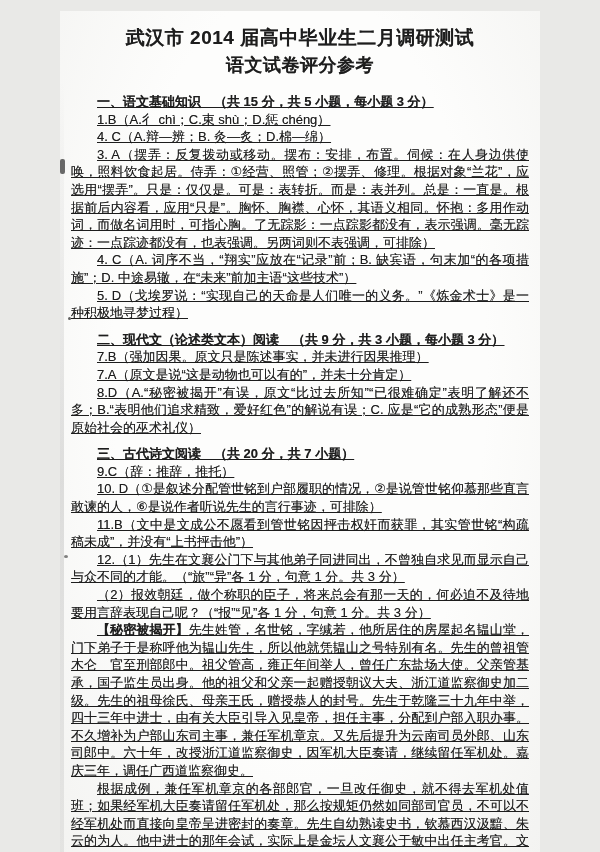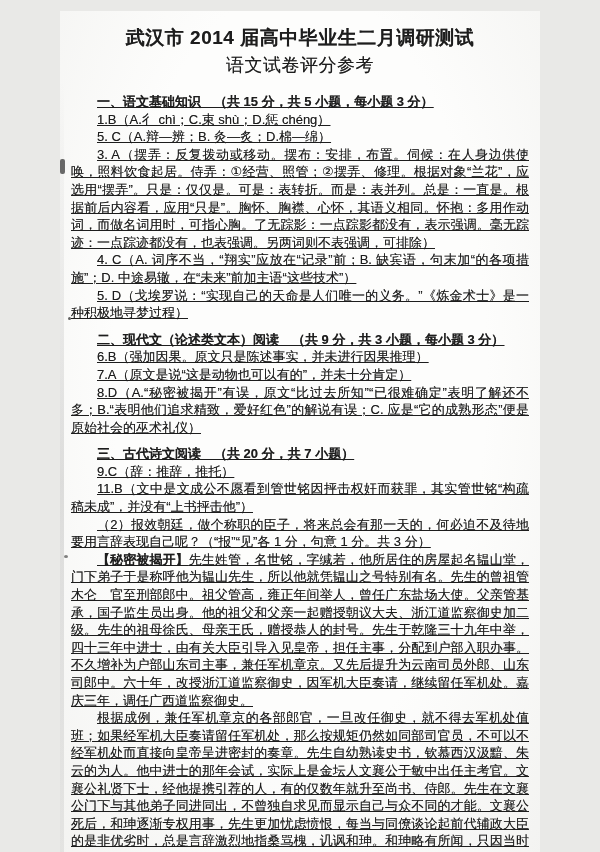--- a/index.html
+++ b/index.html
@@ -23,21 +23,21 @@
     font-size:19px;
     line-height:26px;
     font-weight:700;
     letter-spacing:.5px;
   }
   .subtitle{
     margin:0 0 0 0;
     text-align:center;
     font-size:18px;
     line-height:24px;
-    font-weight:400;
+    font-weight:700;
     letter-spacing:.5px;
   }
   .sec{margin-top:9px;text-decoration:underline;}
   .sec.first{margin-top:16px;}
   p{margin:0;text-align:justify;}
   .h{font-weight:700;text-indent:2em;}
   .item{text-indent:2em;}
   .b{font-weight:700;}
   .edge-shade{
     position:absolute;left:0;top:0;bottom:0;width:4px;
@@ -57,34 +57,36 @@
   <div class="smudge s1"></div>
   <div class="smudge s2"></div>
   <div class="smudge s3"></div>
 
   <h1 class="title">武汉市 2014 届高中毕业生二月调研测试</h1>
   <h2 class="subtitle">语文试卷评分参考</h2>
 
   <section class="sec first">
     <p class="h">一、语文基础知识　（共 15 分，共 5 小题，每小题 3 分）</p>
     <p class="item">1.B（A.彳 chì；C.束 shù；D.惩 chéng）</p>
-    <p class="item">5. C（A.辩—辨；B. 灸—炙；D.棉—绵）</p>
+    <p class="item">4. C（A.辩—辨；B. 灸—炙；D.棉—绵）</p>
     <p class="item">3. A（摆弄：反复拨动或移动。摆布：安排，布置。伺候：在人身边供使唤，照料饮食起居。侍弄：①经营、照管；②摆弄、修理。根据对象“兰花”，应选用“摆弄”。只是：仅仅是。可是：表转折。而是：表并列。总是：一直是。根据前后内容看，应用“只是”。胸怀、胸襟、心怀，其语义相同。怀抱：多用作动词，而做名词用时，可指心胸。了无踪影：一点踪影都没有，表示强调。毫无踪迹：一点踪迹都没有，也表强调。另两词则不表强调，可排除）</p>
     <p class="item">4. C（A. 词序不当，“翔实”应放在“记录”前；B. 缺宾语，句末加“的各项措施”；D. 中途易辙，在“未来”前加主语“这些技术”）</p>
     <p class="item">5. D（戈埃罗说：“实现自己的天命是人们唯一的义务。”《炼金术士》是一种积极地寻梦过程）</p>
   </section>
 
   <section class="sec">
     <p class="h">二、现代文（论述类文本）阅读　（共 9 分，共 3 小题，每小题 3 分）</p>
-    <p class="item">6.B（强加因果。原文只是陈述事实，并未进行因果推理）</p>
+    <p class="item">7.B（强加因果。原文只是陈述事实，并未进行因果推理）</p>
     <p class="item">7.A（原文是说“这是动物也可以有的”，并未十分肯定）</p>
     <p class="item">8.D（A.“秘密被揭开”有误，原文“比过去所知”“已很难确定”表明了解还不多；B.“表明他们追求精致，爱好红色”的解说有误；C. 应是“它的成熟形态”便是原始社会的巫术礼仪）</p>
   </section>
 
   <section class="sec">
     <p class="h">三、古代诗文阅读　（共 20 分，共 7 小题）</p>
     <p class="item">9.C（辞：推辞，推托）</p>
+    <p class="item">10. D（①是叙述分配管世铭到户部履职的情况，②是说管世铭仰慕那些直言敢谏的人，⑥是说作者听说先生的言行事迹，可排除）</p>
     <p class="item">11.B（文中是文成公不愿看到管世铭因抨击权奸而获罪，其实管世铭“构疏稿未成”，并没有“上书抨击他”）</p>
+    <p class="item">12.（1）先生在文襄公门下与其他弟子同进同出，不曾独自求见而显示自己与众不同的才能。（“旅”“异”各 1 分，句意 1 分。共 3 分）</p>
     <p class="item">（2）报效朝廷，做个称职的臣子，将来总会有那一天的，何必迫不及待地要用言辞表现自己呢？（“报”“见”各 1 分，句意 1 分。共 3 分）</p>
     <p class="item"><span class="b">【秘密被揭开】</span><span>先生姓管，名世铭，字缄若，他所居住的房屋起名韫山堂，门下弟子于是称呼他为韫山先生，所以他就凭韫山之号特别有名。先生的曾祖管木仑　官至刑部郎中。祖父管高，雍正年间举人，曾任广东盐场大使。父亲管基承，国子监生员出身。他的祖父和父亲一起赠授朝议大夫、浙江道监察御史加二级。先生的祖母徐氏、母亲王氏，赠授恭人的封号。先生于乾隆三十九年中举，四十三年中进士，由有关大臣引导入见皇帝，担任主事，分配到户部入职办事。不久增补为户部山东司主事，兼任军机章京。又先后提升为云南司员外郎、山东司郎中。六十年，改授浙江道监察御史，因军机大臣奏请，继续留任军机处。嘉庆三年，调任广西道监察御史。</span></p>
     <p class="item">根据成例，兼任军机章京的各部郎官，一旦改任御史，就不得去军机处值班；如果经军机大臣奏请留任军机处，那么按规矩仍然如同部司官员，不可以不经军机处而直接向皇帝呈进密封的奏章。先生自幼熟读史书，钦慕西汉汲黯、朱云的为人。他中进士的那年会试，实际上是金坛人文襄公于敏中出任主考官。文襄公礼贤下士，经他提携引荐的人，有的仅数年就升至尚书、侍郎。先生在文襄公门下与其他弟子同进同出，不曾独自求见而显示自己与众不同的才能。文襄公死后，和珅逐渐专权用事，先生更加忧虑愤恨，每当与同僚谈论起前代辅政大臣的是非优劣时，总是言辞激烈地指桑骂槐，讥讽和珅。和珅略有所闻，只因当时文成公章佳正如同左膀右臂倚重先生，和珅才不得机会陷害先生。先生既已升迁浙江道监察御史，大喜过望。那天夜里，他起床到院子里走来走去，构思弹劾和珅的奏疏，可是奏疏还没有完成，要他继续留任军机处的命令就下来了，原来是皇上批准了文成公的奏请。先生表情沮丧地前去拜见文成公，自称惭愧，没有尽了御史的职责。文成公了解先生的心事，安慰他说：“报效朝廷，做个称职的臣子，将来总会有那一天的，何必迫不及待地要用言辞表现自己呢？”可能是文成公期望先生有朝一日得到重用，不愿看</p>
   </section>
 </main>
 
 </body></html>

